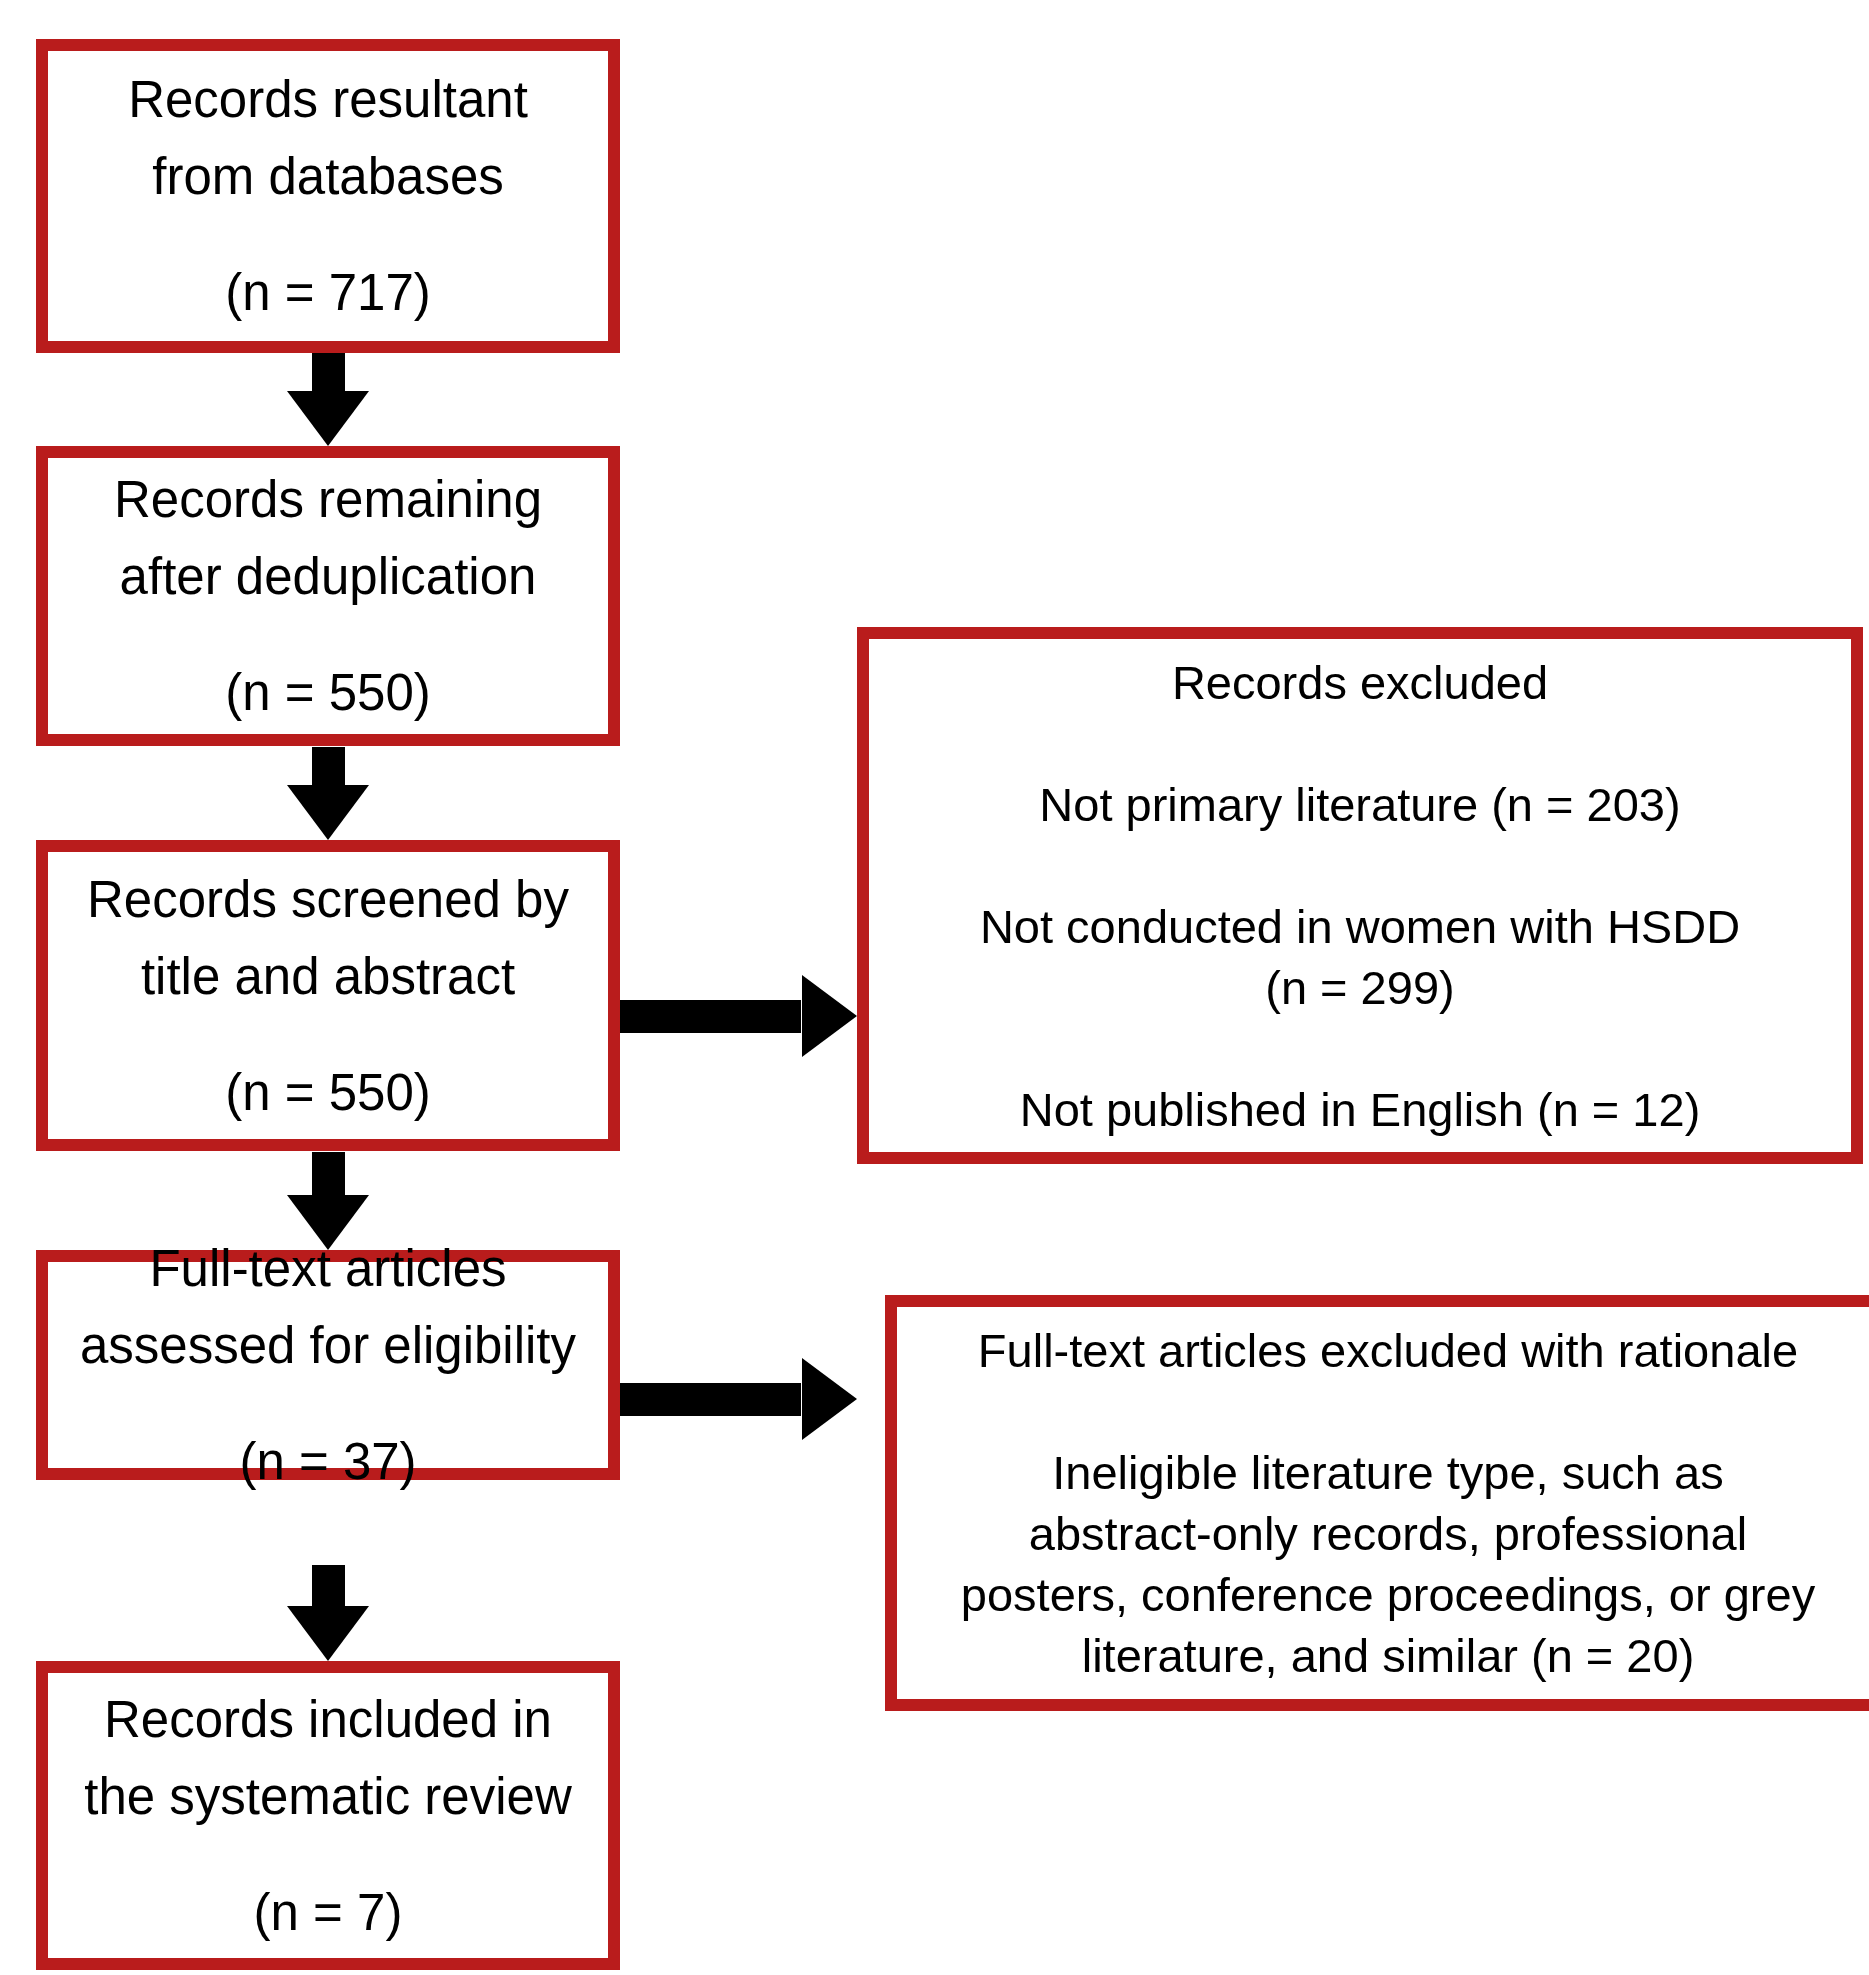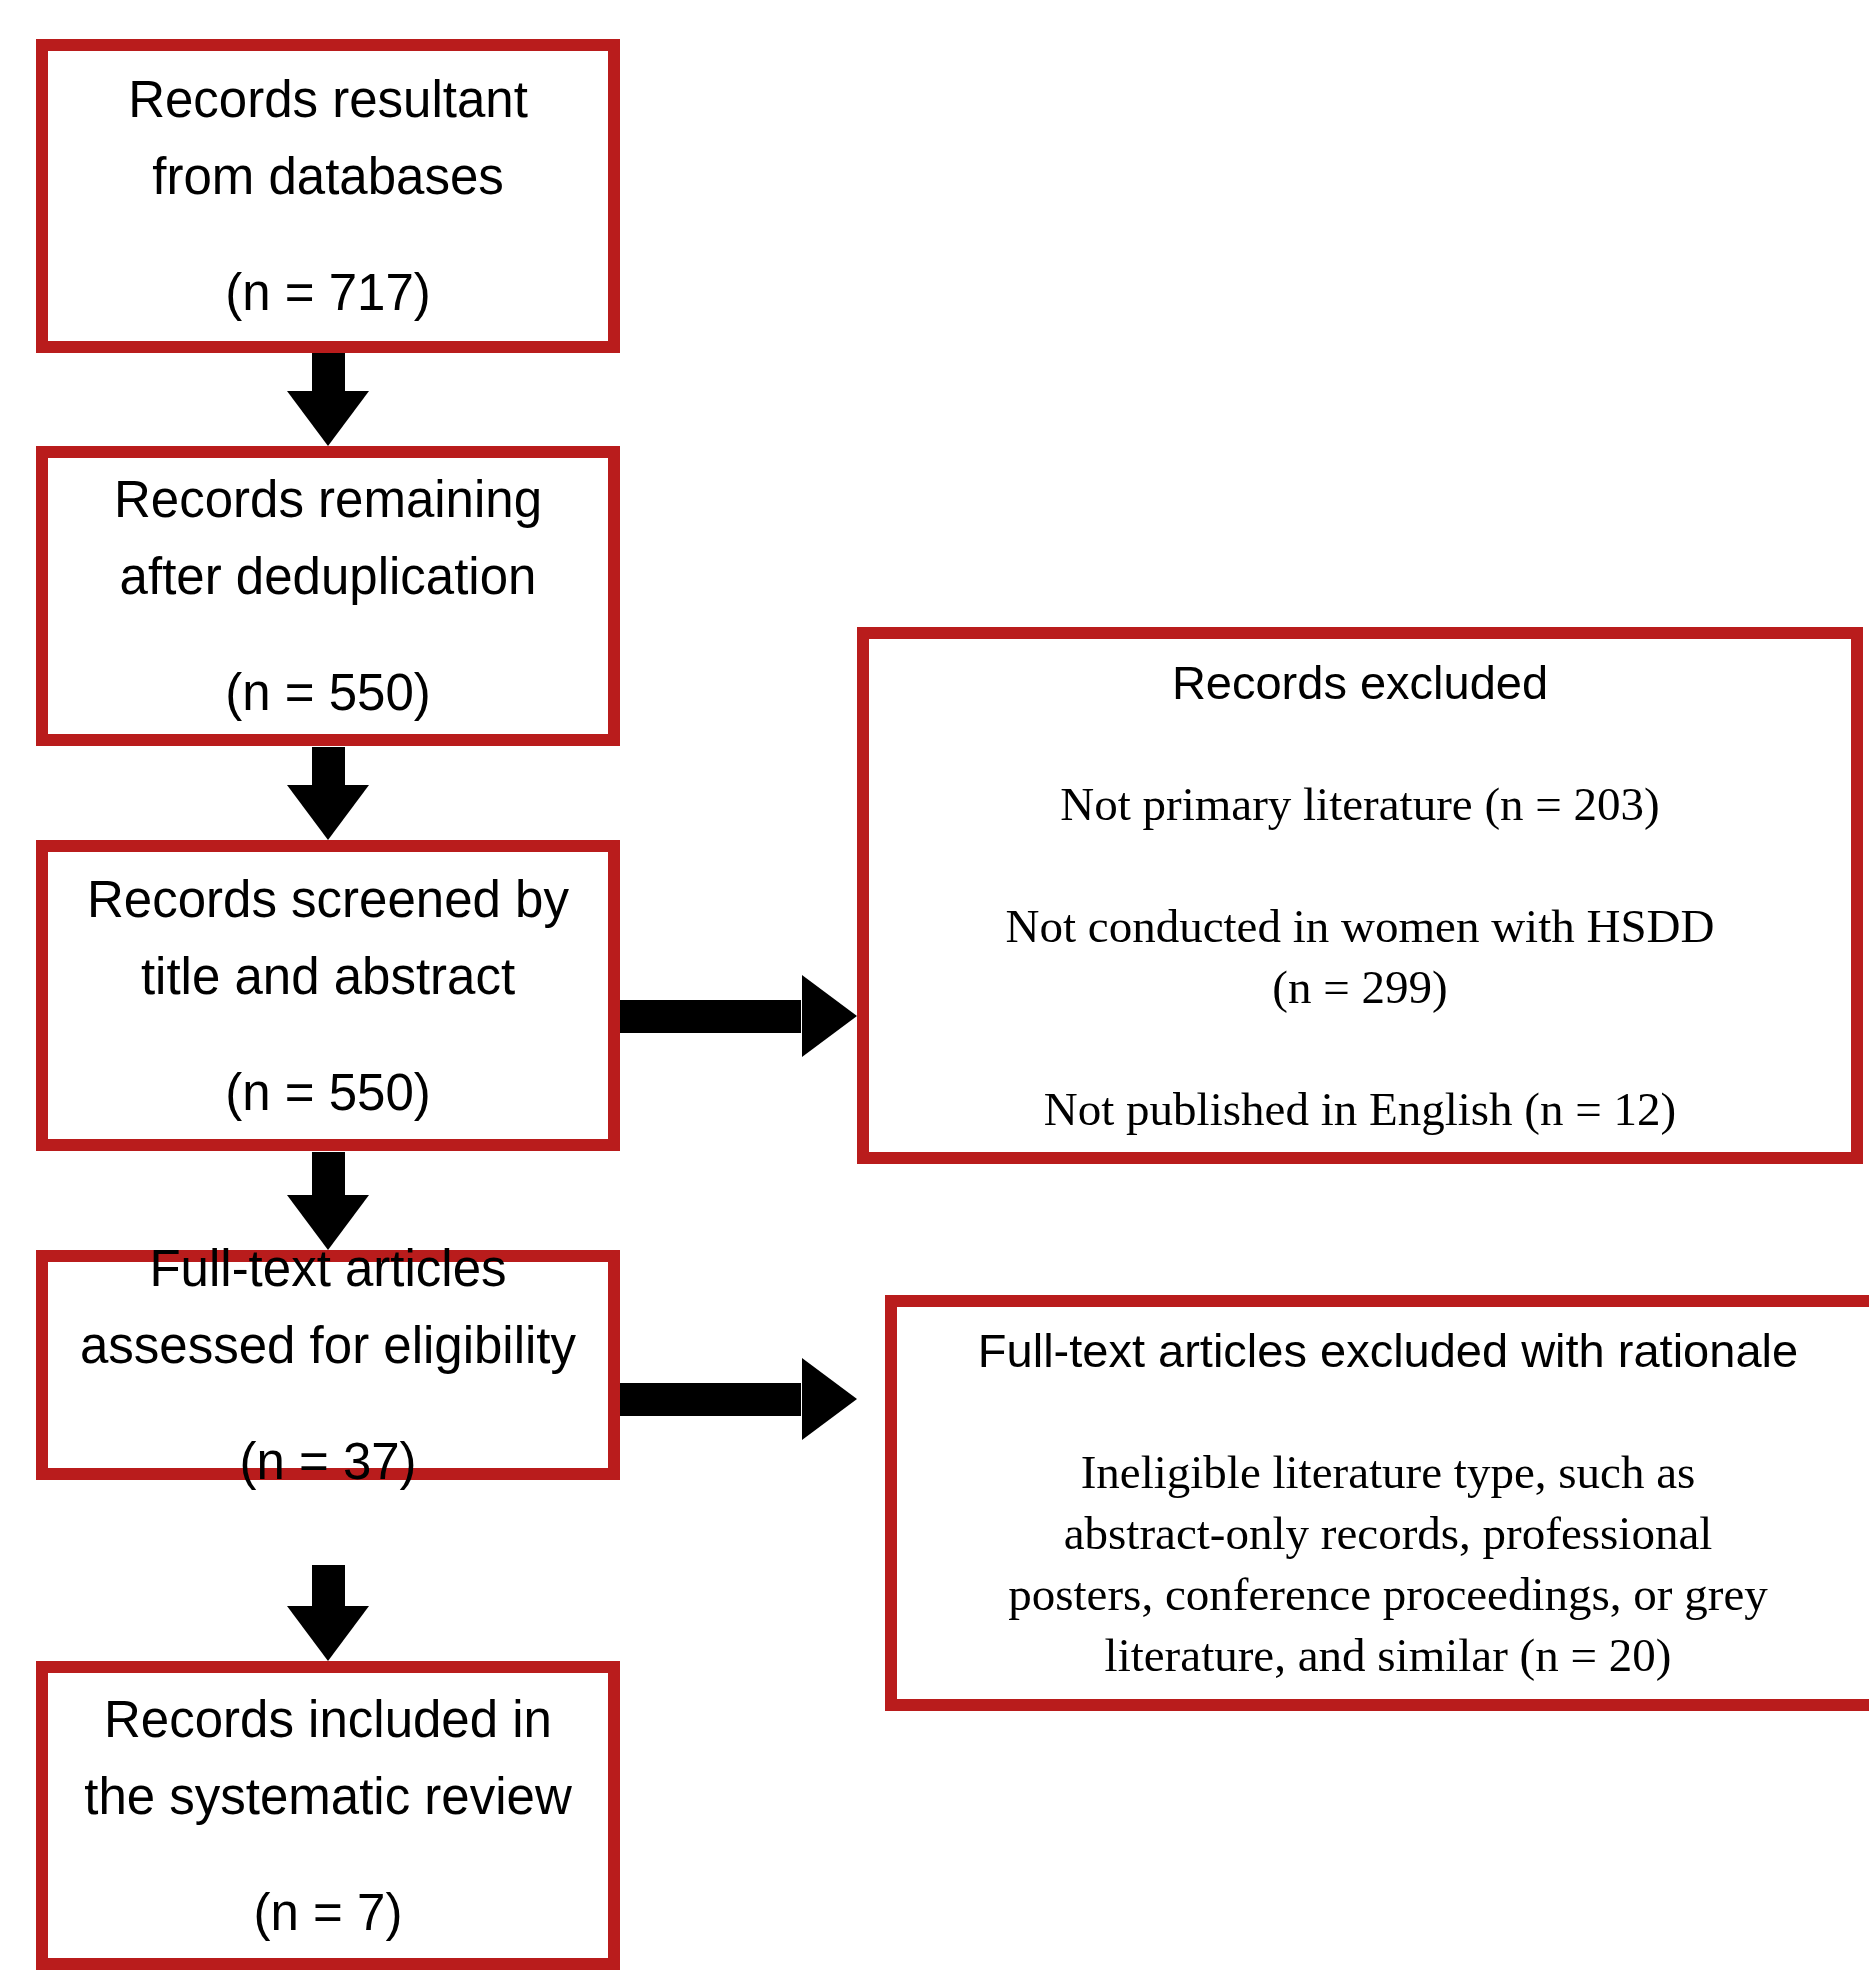--- a/index.html
+++ b/index.html
@@ -21,21 +21,21 @@
     align-items: center;
     justify-content: center;
     text-align: center;
   }
   
   .lbox { left: 36px; width: 584px; font-size: 51px; line-height: 77px; }
   .lbox .count { margin-top: 39px; }
   .lbox .line { display: block; }
   
   .rbox { left: 857px; width: 1006px; font-size: 47px; line-height: 61px; row-gap: 61px; padding: 0 3.3px; }
-  .rbox .line { display: block; font-family: Liberation Serif, serif; }
+  .rbox .line { display: block; }
   
   .vshaft { position: absolute; left: 312px; width: 33px; background: #000000; }
   .vhead  { position: absolute; left: 287px; width: 0; height: 0;
             border-left: 41px solid transparent; border-right: 41px solid transparent;
             border-top: 55px solid #000000; }
   .hshaft { position: absolute; left: 620px; width: 181px; height: 33px; background: #000000; }
   .hhead  { position: absolute; left: 802px; width: 0; height: 0;
             border-top: 41px solid transparent; border-bottom: 41px solid transparent;
             border-left: 55px solid #000000; }
 </style>

